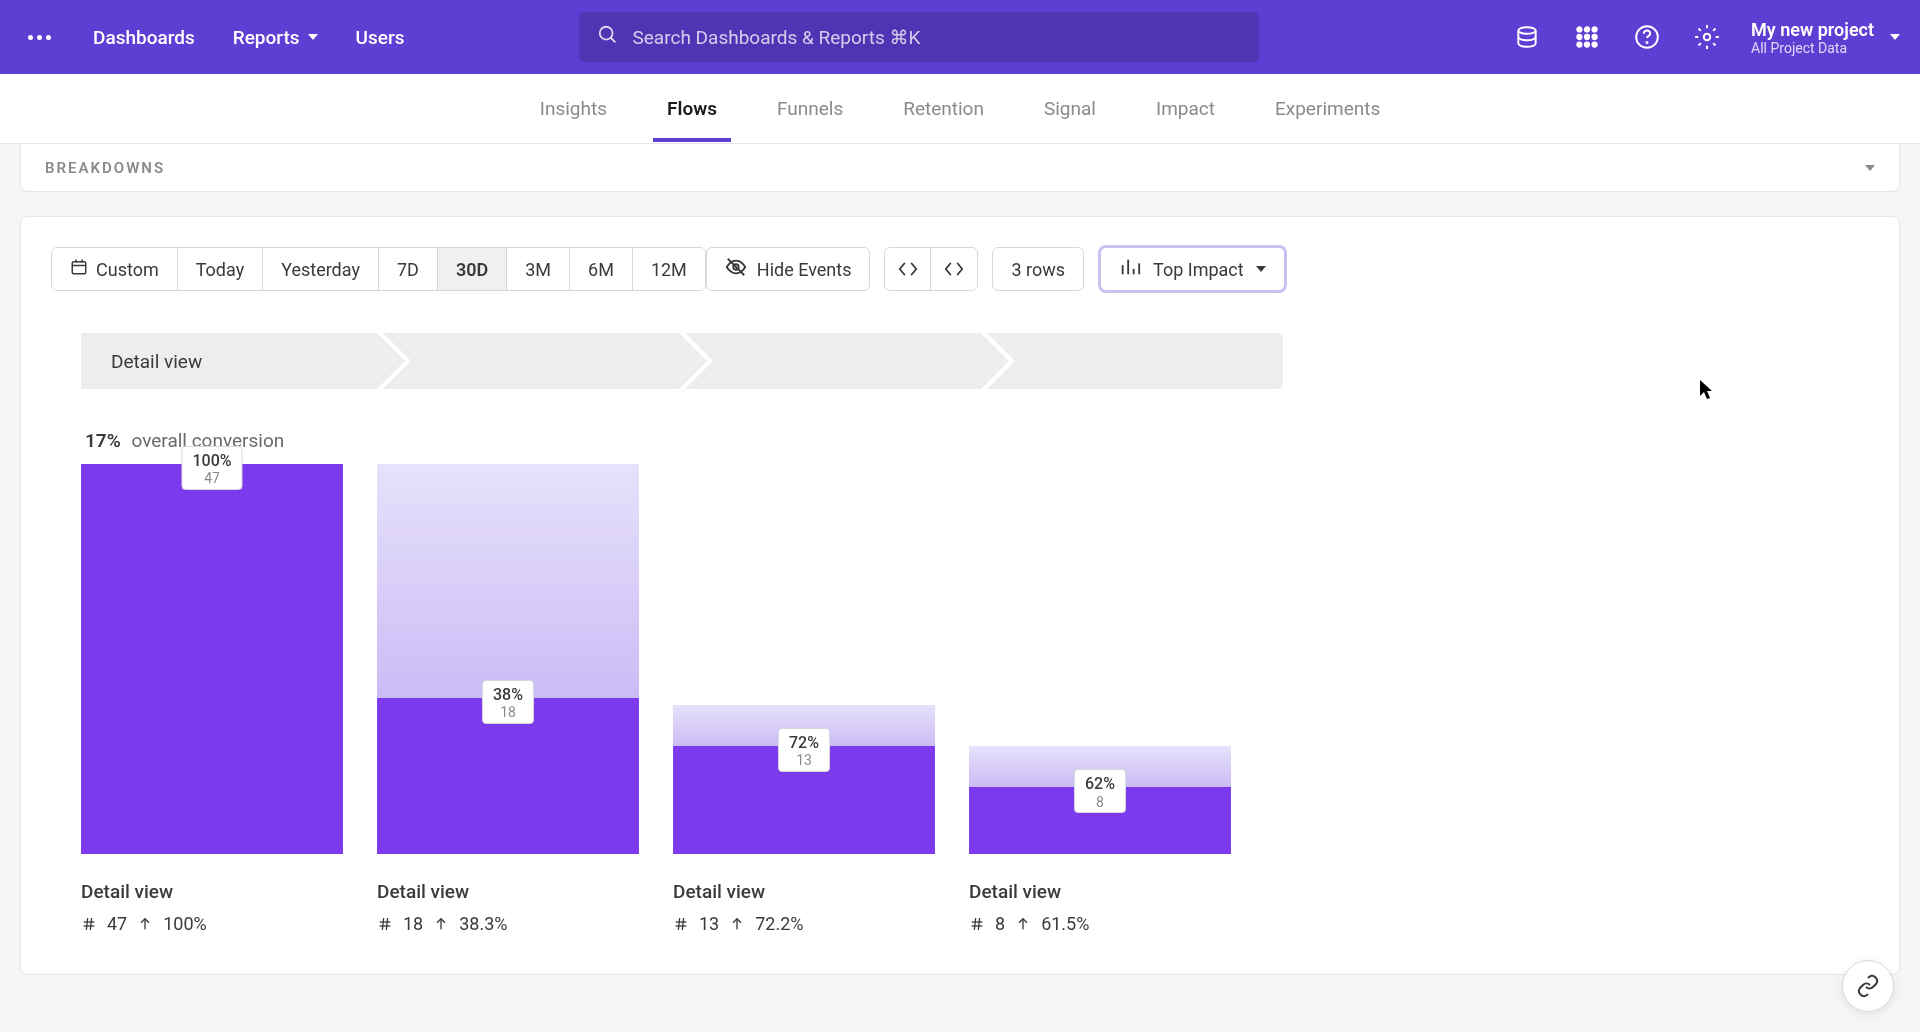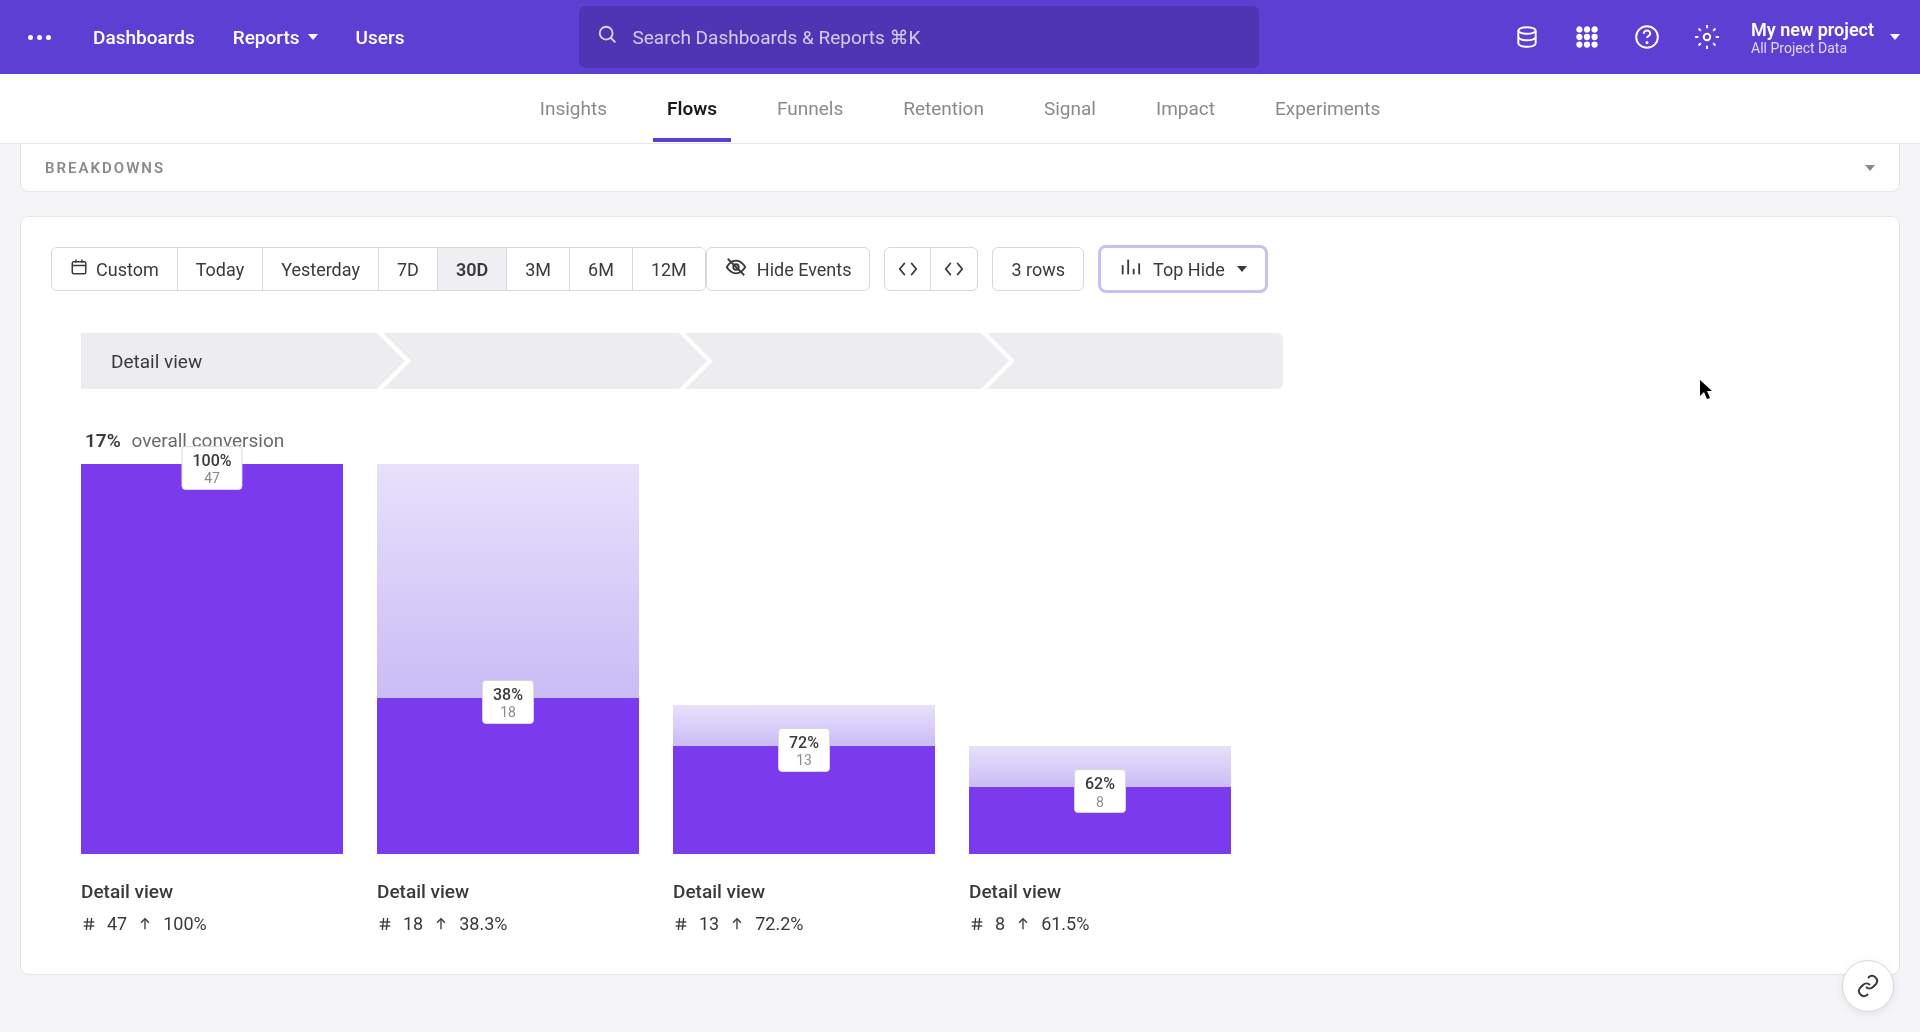--- a/index.html
+++ b/index.html
@@ -7,21 +7,21 @@
 
 
 .topnav { background: #5d3fd3; height: 74px; display: flex; align-items: center; padding: 0 20px; color: white; }
 .topnav-left { display: flex; align-items: center; gap: 30px; }
 .dots-icon { display: flex; gap: 4px; padding: 8px; cursor: pointer; }
 .dots-icon span { width: 5px; height: 5px; background: white; border-radius: 50%; }
 .nav-link { color: white; font-size: 19px; font-weight: 500; cursor: pointer; padding: 8px 4px; }
 .nav-link.dropdown { display: flex; align-items: center; gap: 8px; }
 .chev-down { width: 0; height: 0; border-left: 5px solid transparent; border-right: 5px solid transparent; border-top: 6px solid white; }
 
-.search-wrap { background: rgba(0,0,0,0.15); border-radius: 6px; height: 62px; width: 680px; margin-left: 170px; display: flex; align-items: center; padding: 14px 18px; gap: 14px; }
+.search-wrap { background: rgba(0,0,0,0.15); border-radius: 6px; height: 50px; width: 680px; margin-left: 170px; display: flex; align-items: center; padding: 14px 18px; gap: 14px; }
 .search-icon svg { width: 22px; height: 22px; stroke: rgba(255,255,255,0.8); fill: none; stroke-width: 2; }
 .search-input { background: transparent; border: none; outline: none; color: white; font-size: 19px; flex: 1; }
 .search-input::placeholder { color: rgba(255,255,255,0.75); }
 
 .topnav-right { margin-left: auto; display: flex; align-items: center; gap: 28px; }
 .icon-btn { cursor: pointer; display: flex; align-items: center; justify-content: center; width: 32px; height: 32px; }
 .icon-btn svg { width: 26px; height: 26px; stroke: white; fill: none; stroke-width: 1.8; }
 .project-sel { display: flex; align-items: center; gap: 16px; cursor: pointer; }
 .project-name { font-size: 18px; font-weight: 600; color: white; }
 .project-sub { font-size: 14px; color: rgba(255,255,255,0.8); }
@@ -219,21 +219,21 @@
           </div>
       </div>
       <div class="tool-btn">3 rows</div>
       <div class="toppath-btn">
         <span><svg viewBox="0 0 24 24">
               <line x1="4" y1="20" x2="4" y2="10"></line>
               <line x1="10" y1="20" x2="10" y2="4"></line>
               <line x1="16" y1="20" x2="16" y2="14"></line>
               <line x1="22" y1="20" x2="22" y2="8"></line>
             </svg></span>
-        <span>Top Hide</span>
+        <span>Top Impact</span>
         <span class="chev-small"></span>
       </div>
     </div>
   </div>
 
   <div class="arrows-row">
     <div class="arrow-step first">Detail view</div>
     <div class="arrow-step"></div>
     <div class="arrow-step"></div>
     <div class="arrow-step"></div>

